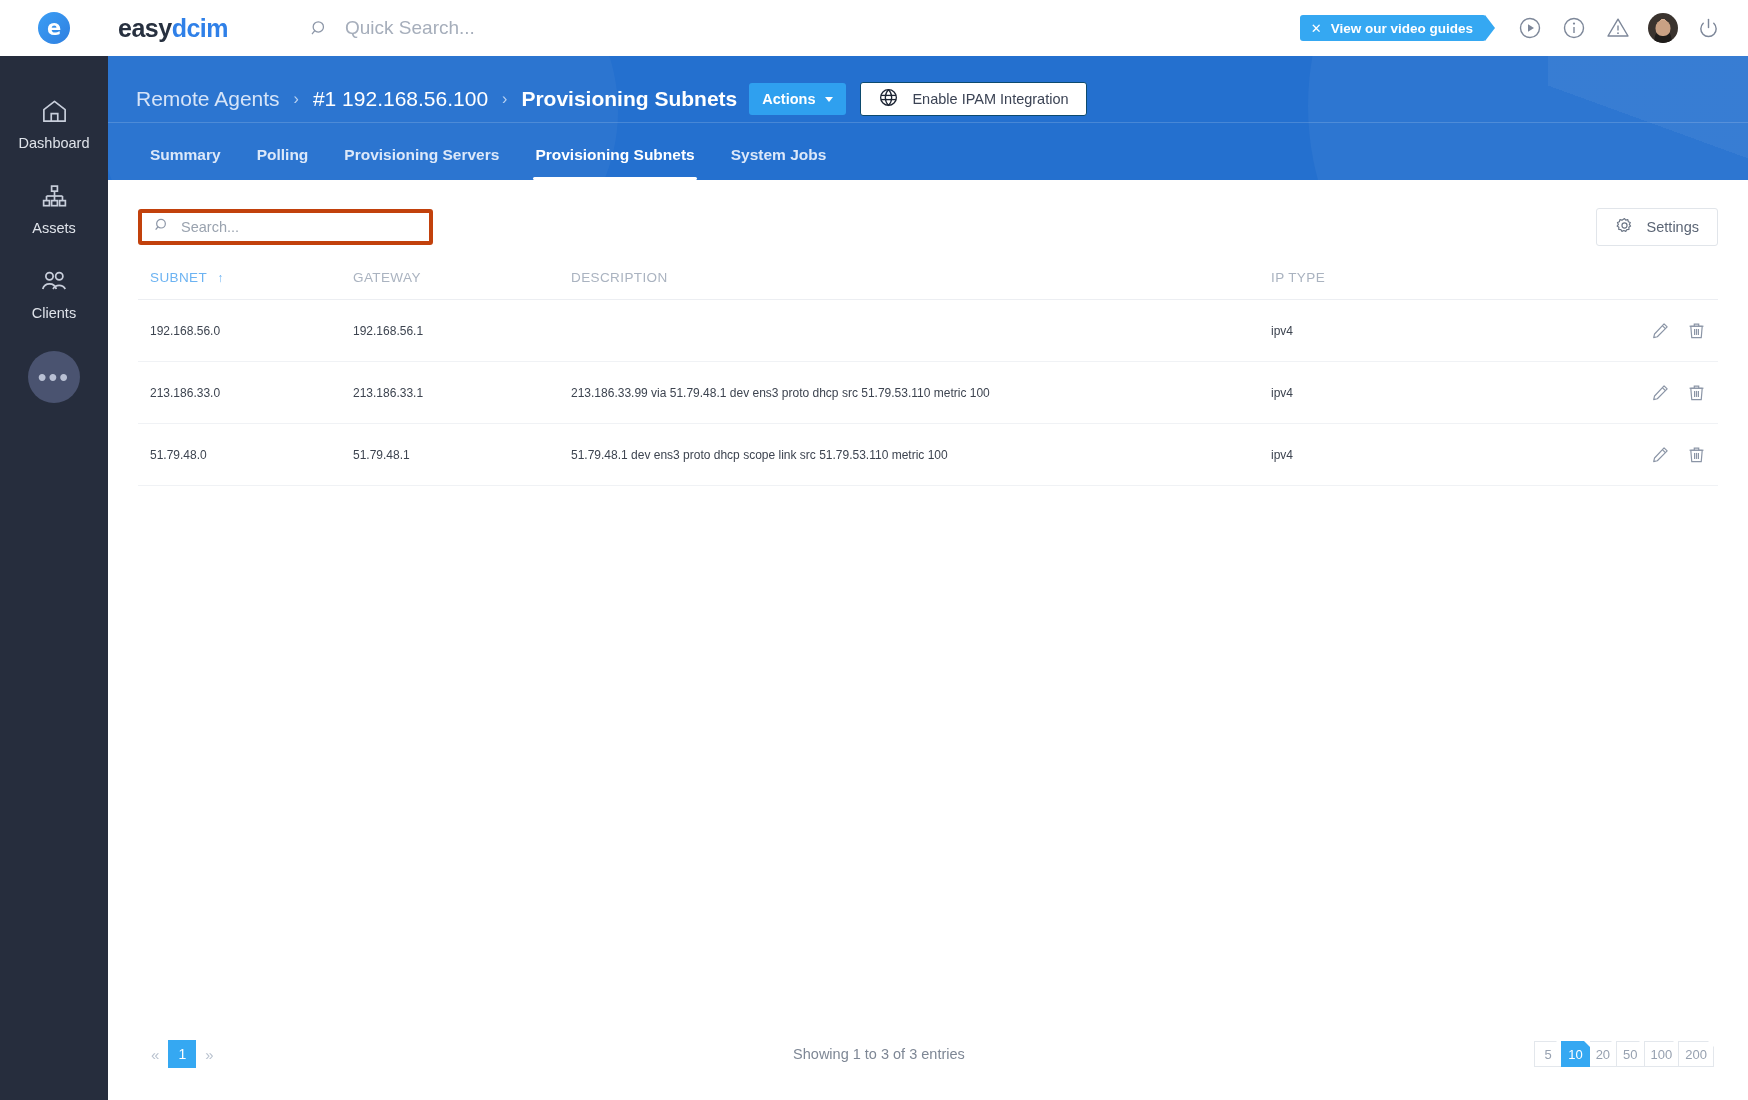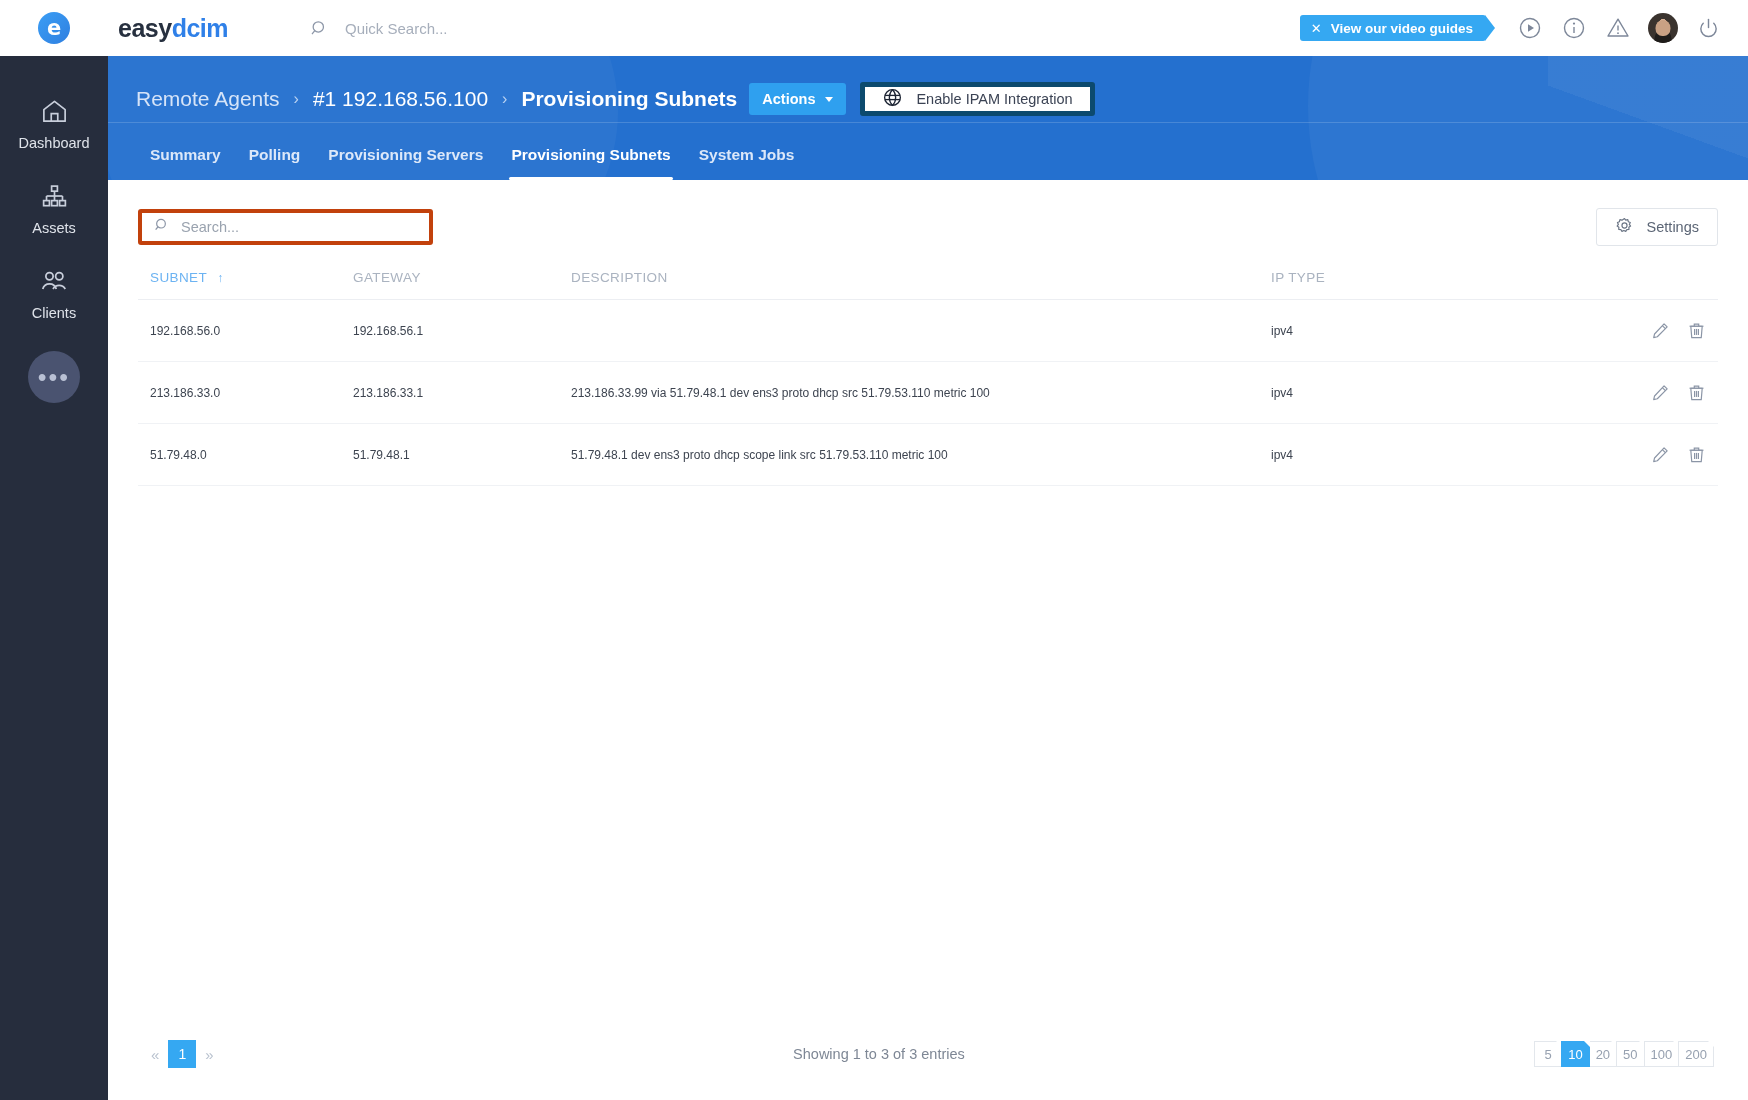--- a/index.html
+++ b/index.html
@@ -24,21 +24,21 @@
     display: flex; align-items: center; justify-content: center;
     font-family: "DejaVu Sans", sans-serif; line-height: 1;
   }
   .logo-text { font-size: 25px; font-weight: bold; letter-spacing: -0.5px; margin-left: 10px; }
   .logo-text .a { color: #27303f; }
   .logo-text .b { color: #2f80e8; }
 
   .quick-search { display: flex; align-items: center; margin-left: 82px; }
   .qs-icon { color: #8d97a8; margin-right: 16px; display: flex; }
   .qs-input {
-    border: none; outline: none; font-size: 15px; color: #9aa3b2;
+    border: none; outline: none; font-size: 19px; color: #9aa3b2;
     font-family: "Liberation Sans", sans-serif; width: 320px; background: transparent;
   }
   .qs-input::placeholder { color: #a6aebb; }
 
   .topbar-right { margin-left: auto; display: flex; align-items: center; padding-right: 18px; gap: 0px; }
   .video-guides {
     position: relative; background: #35a8f2; color: #fff;
     height: 26px; display: flex; align-items: center; gap: 9px;
     padding: 0 13px 0 11px; font-size: 13.5px; font-weight: bold; border-radius: 3px;
     margin-right: 22px;
@@ -114,25 +114,25 @@
   .crumb-sep { margin: 0 14px; color: #b9d2f2; font-size: 16px; }
   .actions-btn {
     margin-left: 12px; background: #2fa0ef; color: #fff; height: 32px;
     display: flex; align-items: center; gap: 10px; padding: 0 13px;
     font-size: 14.5px; font-weight: bold; border-radius: 3px; cursor: pointer;
   }
   .caret-down { width:0;height:0;border-left:4px solid transparent;border-right:4px solid transparent;border-top:5px solid #fff; }
   .ipam-btn {
     margin-left: 14px; background: #fff; color: #3b4354; height: 34px;
     display: flex; align-items: center; gap: 13px; padding: 0 17px;
-    font-size: 14.5px; border-radius: 3px; cursor: pointer; border: 5px solid #0c4a6e;
+    font-size: 14.5px; border-radius: 3px; cursor: pointer; border: 1px solid #0c4a6e;
   }
   .tabs-row {
     position: relative; z-index: 3; display: flex; align-items: flex-end;
-    gap: 0px; padding-left: 28px; height: 58px;
+    gap: 8px; padding-left: 28px; height: 58px;
     border-top: 1px solid rgba(255,255,255,0.16);
   }
   .tab {
     color: #dce8f9; font-size: 15.5px; font-weight: bold; padding: 0 14px 16px;
     cursor: pointer; position: relative; white-space: nowrap;
   }
   .tab.active { color: #fff; }
   .tab.active::after {
     content: ""; position: absolute; left: 12px; right: 12px; bottom: 0;
     height: 3px; background: #fff; border-radius: 2px;

